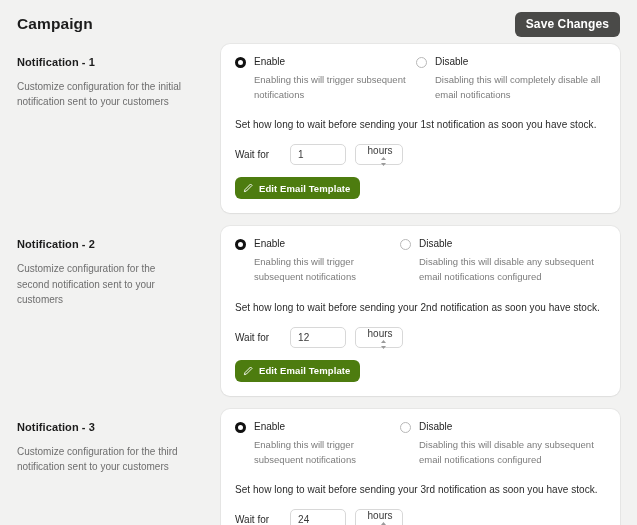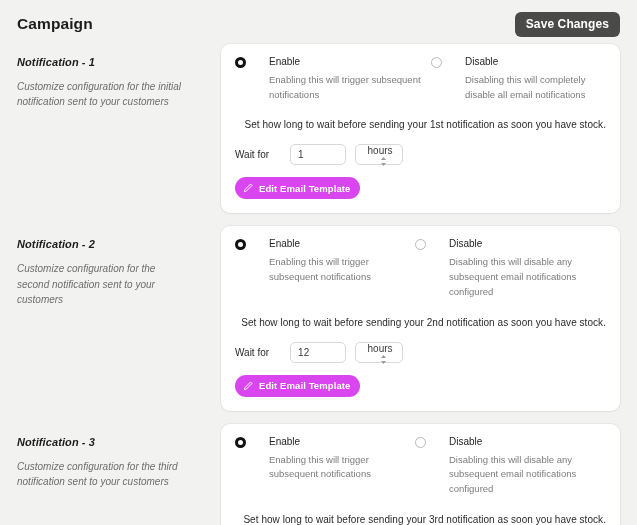--- a/index.html
+++ b/index.html
@@ -58,21 +58,20 @@
     display: flex;
     align-items: flex-start;
     margin-bottom: 13px;
   }
   .section-left {
     width: 204px;
     flex: 0 0 204px;
     padding-top: 12px;
     padding-right: 4px;
     box-sizing: border-box;
-    font-style: italic;
   }
   .section-heading {
     font-size: 11px;
     font-weight: bold;
     color: #1c1c1c;
     margin-bottom: 11px;
     letter-spacing: .1px;
   }
   .section-desc {
     font-size: 10px;
@@ -112,21 +111,21 @@
     margin-right: 8px;
   }
   .radio-mark.checked {
     border: 3.2px solid #111111;
     background: #ffffff;
   }
   .radio-mark.unchecked {
     border: 1.2px solid #b8b8b8;
     background: #ffffff;
   }
-  .radio-text { min-width: 0; margin-left: 15px; }
+  .radio-text { min-width: 0; }
   .radio-label {
     font-size: 10px;
     color: #242424;
     line-height: 1.1;
     margin-bottom: 6px;
   }
   .radio-hint {
     font-size: 9.5px;
     color: #7c7c7c;
     line-height: 1.55;
@@ -138,21 +137,20 @@
   .disable-hint-a { max-width: 200px; }
   .disable-hint-b { max-width: 210px; }
 
   
   .wait-intro {
     font-size: 10px;
     color: #2a2a2a;
     margin-top: 17px;
     margin-bottom: 14px;
     letter-spacing: .05px;
-    text-align: right;
   }
   .wait-row {
     display: flex;
     align-items: center;
     margin-bottom: 12px;
   }
   .wait-label {
     font-size: 10px;
     color: #2a2a2a;
     margin-right: 21px;
@@ -191,24 +189,24 @@
   .spin-icon {
     margin-left: 6px;
     display: flex;
     flex-direction: column;
     line-height: 0;
   }
 
   .edit-btn {
     display: inline-flex;
     align-items: center;
-    background: #d946ef;
+    background: #4d7c0f;
     color: #ffffff;
     border: none;
-    border-radius: 11px;
+    border-radius: 6px;
     font-size: 9.5px;
     font-weight: bold;
     padding: 6px 10px 6px 8px;
     cursor: pointer;
     letter-spacing: .1px;
     line-height: 1;
     font-family: "Liberation Sans", sans-serif;
   }
   .edit-btn .pencil {
     margin-right: 6px;

